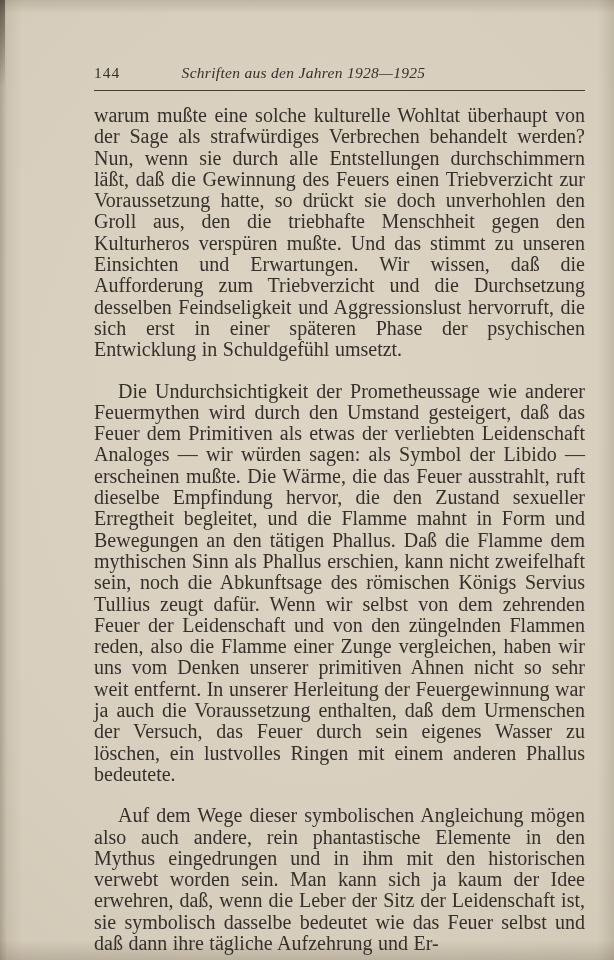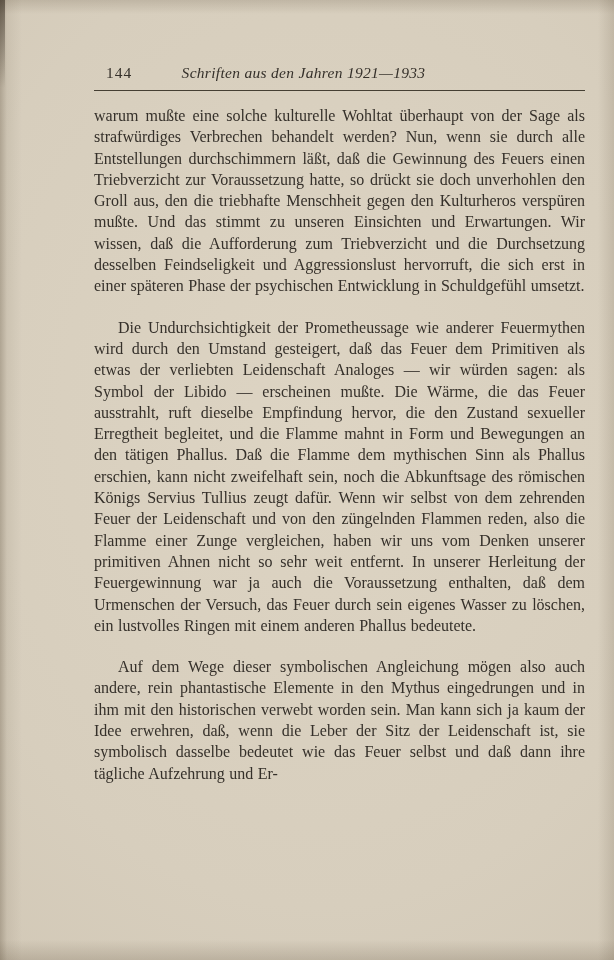--- a/index.html
+++ b/index.html
@@ -37,52 +37,52 @@
     pointer-events:none;
   }
   .content{
     position:absolute;left:94px;top:62px;width:491px;
   }
   .page-header{
     position:relative;height:24px;
     font-size:15.5px;
   }
   .page-number{
-    position:absolute;left:12px;top:2px;letter-spacing:1px;
+    position:absolute;left:0;top:2px;letter-spacing:1px;
   }
   .running-title{
     position:absolute;left:50%;top:2px;
     transform:translateX(-50%) translateX(-36px);
     font-style:italic;white-space:nowrap;letter-spacing:0.3px;
   }
   .header-rule{
     border:none;border-top:1.6px solid var(--rule);
     margin:4px 0 0 0;height:0;
   }
   .page-body{
     margin-top:14px;
-    font-size:16px;line-height:21.3px;
+    font-size:20px;line-height:21.3px;
     text-align:justify;
     hyphens:auto;-webkit-hyphens:auto;
     word-spacing:0.5px;
   }
   .page-body p{margin:0;}
   .page-body p.indent{text-indent:24px;margin-top:20px;}
 </style>
 </head>
 <body>
 
 <div class="page">
   <div class="corner-artifact"></div>
 
   <div class="content">
 
     <header class="page-header">
       <span class="page-number">144</span>
-      <span class="running-title">Schriften aus den Jahren 1921—1933</span>
+      <span class="running-title">Schriften aus den Jahren 1928—1925</span>
     </header>
 
     <hr class="header-rule">
 
     <main class="page-body">
       <p class="para">warum mußte eine solche kulturelle Wohltat überhaupt von der Sage als strafwürdiges Verbrechen behandelt werden? Nun, wenn sie durch alle Entstellungen durchschimmern läßt, daß die Gewinnung des Feuers einen Triebverzicht zur Voraussetzung hatte, so drückt sie doch unverhohlen den Groll aus, den die triebhafte Menschheit gegen den Kulturheros verspüren mußte. Und das stimmt zu unseren Einsichten und Erwartungen. Wir wissen, daß die Aufforderung zum Triebverzicht und die Durchsetzung desselben Feindseligkeit und Aggressionslust hervorruft, die sich erst in einer späteren Phase der psychischen Entwicklung in Schuldgefühl umsetzt.</p>
       <p class="para indent">Die Undurchsichtigkeit der Prometheussage wie anderer Feuermythen wird durch den Umstand gesteigert, daß das Feuer dem Primitiven als etwas der verliebten Leidenschaft Analoges — wir würden sagen: als Symbol der Libido — erscheinen mußte. Die Wärme, die das Feuer ausstrahlt, ruft dieselbe Empfindung hervor, die den Zustand sexueller Erregtheit begleitet, und die Flamme mahnt in Form und Bewegungen an den tätigen Phallus. Daß die Flamme dem mythischen Sinn als Phallus erschien, kann nicht zweifelhaft sein, noch die Abkunftsage des römischen Königs Servius Tullius zeugt dafür. Wenn wir selbst von dem zehrenden Feuer der Leidenschaft und von den züngelnden Flammen reden, also die Flamme einer Zunge vergleichen, haben wir uns vom Denken unserer primitiven Ahnen nicht so sehr weit entfernt. In unserer Herleitung der Feuergewinnung war ja auch die Voraussetzung enthalten, daß dem Urmenschen der Versuch, das Feuer durch sein eigenes Wasser zu löschen, ein lustvolles Ringen mit einem anderen Phallus bedeutete.</p>
       <p class="para indent">Auf dem Wege dieser symbolischen Angleichung mögen also auch andere, rein phantastische Elemente in den Mythus eingedrungen und in ihm mit den historischen verwebt worden sein. Man kann sich ja kaum der Idee erwehren, daß, wenn die Leber der Sitz der Leidenschaft ist, sie symbolisch dasselbe bedeutet wie das Feuer selbst und daß dann ihre tägliche Aufzehrung und Er-</p>
     </main>
 

